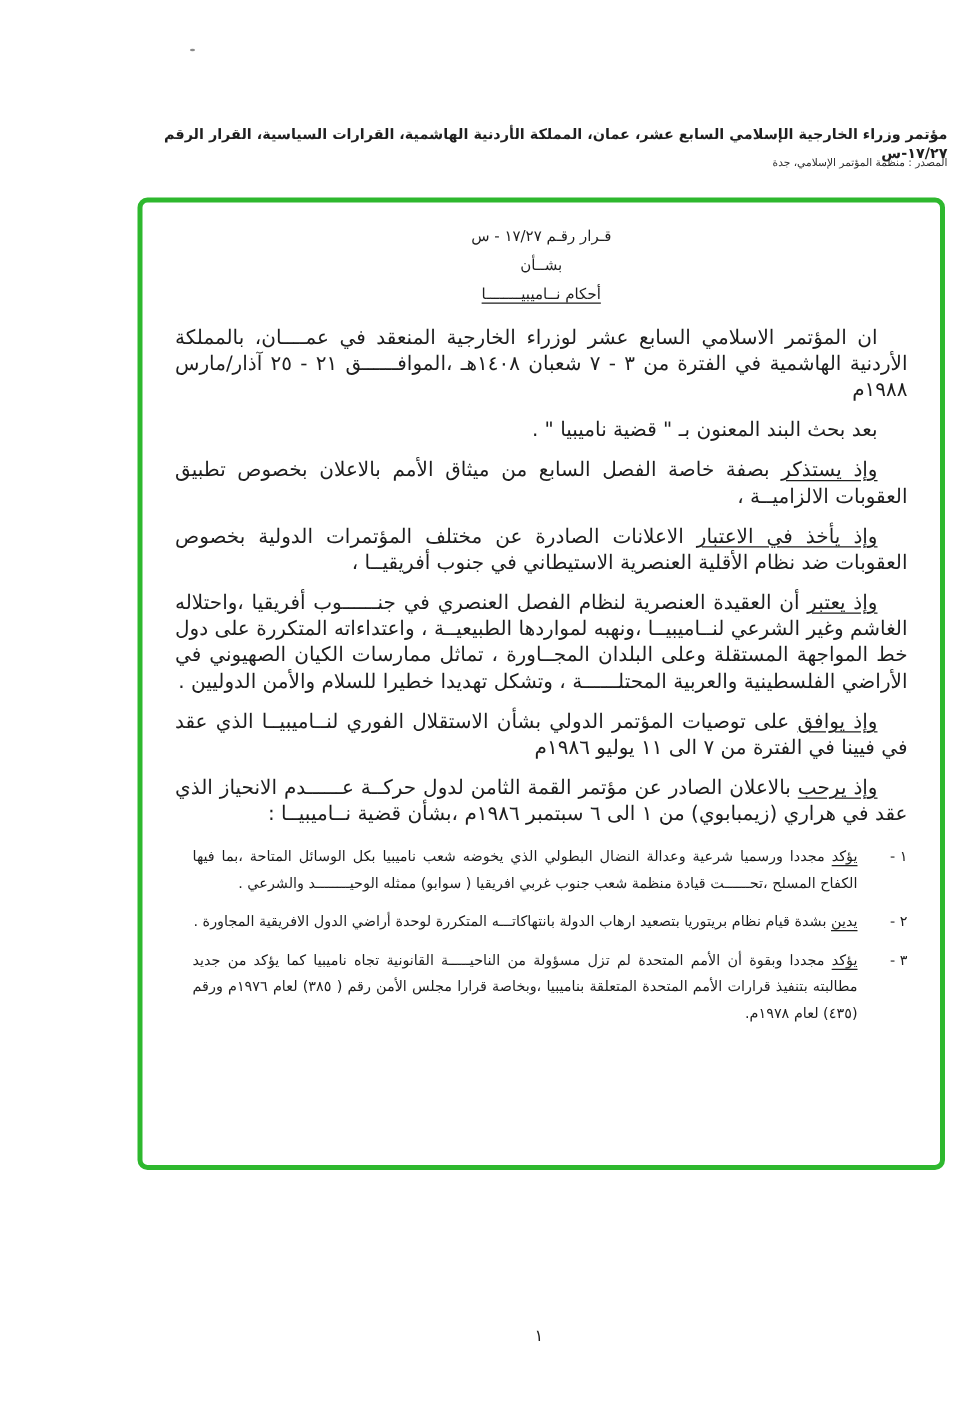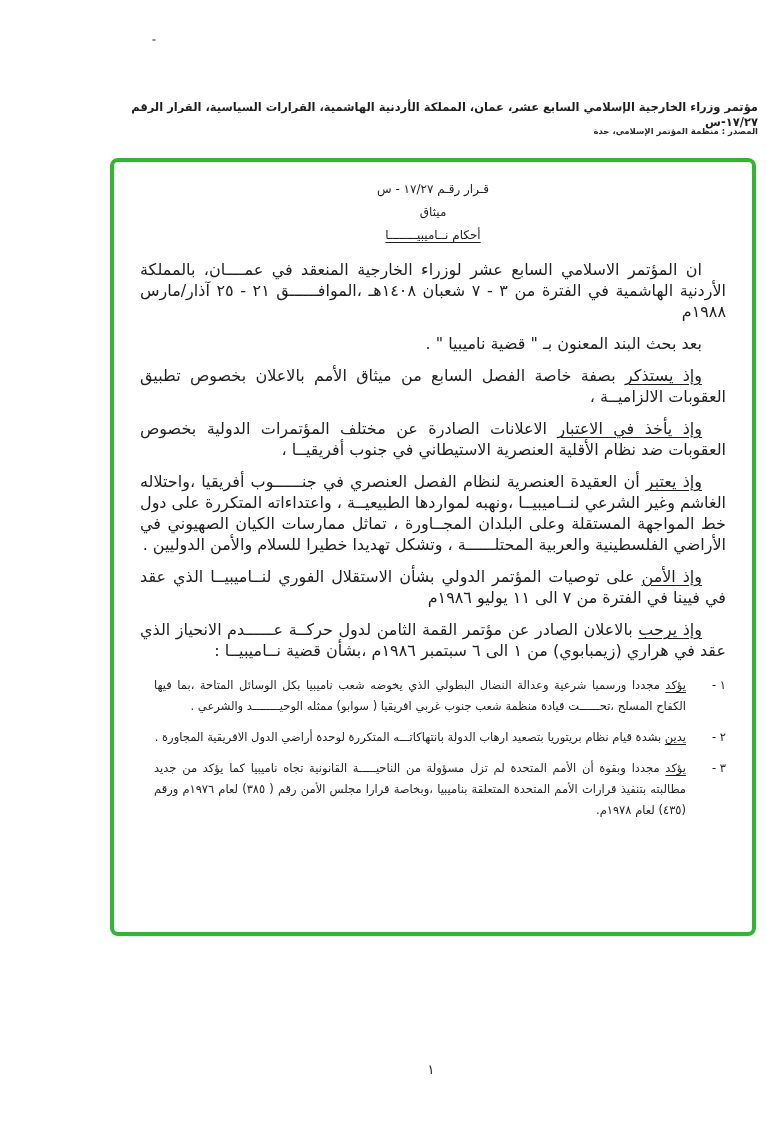--- a/index.html
+++ b/index.html
@@ -17,21 +17,21 @@
 
   .header-line {
     position: absolute; top: 100px; right: 56px; left: 52px;
     direction: rtl; text-align: right;
     font-weight: bold; font-size: 11.5px; line-height: 15px;
     letter-spacing: 0.2px;
   }
   .source-line {
     position: absolute; top: 126px; right: 56px;
     direction: rtl; text-align: left;
-    font-weight: bold; font-size: 8.5px; color: #2a2a2a;
+    font-weight: normal; font-size: 8.5px; color: #2a2a2a;
   }
 
   .doc-frame {
     position: absolute; top: 158px; left: 62px;
     width: 646px; height: 778px;
     border: 4px solid var(--accent);
     border-radius: 8px;
     padding: 16px 26px 0 26px;
     direction: rtl;
   }
@@ -70,36 +70,36 @@
 
   <div class="speck"></div>
 
   <div class="header-line">مؤتمر وزراء الخارجية الإسلامي السابع عشر، عمان، المملكة الأردنية الهاشمية، القرارات السياسية، القرار الرقم ١٧/٢٧-س</div>
   <div class="source-line">المصدر :  منظمة المؤتمر الإسلامي، جدة</div>
 
   <div class="doc-frame">
 
     <div class="title-block">
       <div class="title-line">قـرار رقـم ١٧/٢٧ - س</div>
-      <div class="title-line">ميثاق</div>
+      <div class="title-line">بشــأن</div>
       <div><span class="subject-line">أحكام نــاميبيــــــــا</span></div>
     </div>
 
     <p class="para"><span class="lead"></span><span>ان المؤتمر الاسلامي السابع عشر لوزراء الخارجية المنعقد في عمــــان، بالمملكة الأردنية الهاشمية في الفترة من ٣ - ٧ شعبان ١٤٠٨هـ ،الموافــــــق ٢١ - ٢٥ آذار/مارس ١٩٨٨م</span></p>
 
     <p class="para"><span class="lead"></span><span>بعد بحث البند المعنون بـ " قضية ناميبيا " .</span></p>
 
 
     <p class="para"><span class="lead">وإذ يستذكر</span><span> بصفة خاصة الفصل السابع من ميثاق الأمم بالاعلان بخصوص تطبيق العقوبات الالزاميــة ،</span></p>
 
     <p class="para"><span class="lead">وإذ يأخذ في الاعتبار</span><span> الاعلانات الصادرة عن مختلف المؤتمرات الدولية بخصوص العقوبات ضد نظام الأقلية العنصرية الاستيطاني في جنوب أفريقيــا ،</span></p>
 
     <p class="para"><span class="lead">وإذ يعتبر</span><span> أن العقيدة العنصرية لنظام الفصل العنصري في جنــــــوب أفريقيا ،واحتلاله الغاشم وغير الشرعي لنــاميبيــا ،ونهبه لمواردها الطبيعيــة ، واعتداءاته المتكررة على دول خط المواجهة المستقلة وعلى البلدان المجــاورة ، تماثل ممارسات الكيان الصهيوني في الأراضي الفلسطينية والعربية المحتلــــــة ، وتشكل تهديدا خطيرا للسلام والأمن الدوليين .</span></p>
 
-    <p class="para"><span class="lead">وإذ الأمن</span><span> على توصيات المؤتمر الدولي بشأن الاستقلال الفوري لنــاميبيــا الذي عقد في فيينا في الفترة من ٧ الى ١١ يوليو ١٩٨٦م</span></p>
+    <p class="para"><span class="lead">وإذ يوافق</span><span> على توصيات المؤتمر الدولي بشأن الاستقلال الفوري لنــاميبيــا الذي عقد في فيينا في الفترة من ٧ الى ١١ يوليو ١٩٨٦م</span></p>
 
     <p class="para"><span class="lead">وإذ يرحب</span><span> بالاعلان الصادر عن مؤتمر القمة الثامن لدول حركــة عــــــدم الانحياز الذي عقد في هراري (زيمبابوي) من ١ الى ٦ سبتمبر ١٩٨٦م ،بشأن قضية نــاميبيــا :</span></p>
 
     <div class="items">
 
       <div class="item">
         <span class="num">١ -</span>
         <span class="itext"><span class="lead">يؤكد</span><span> مجددا ورسميا شرعية وعدالة النضال البطولي الذي يخوضه شعب ناميبيا بكل الوسائل المتاحة ،بما فيها الكفاح المسلح ،تحــــــت قيادة منظمة شعب جنوب غربي افريقيا ( سوابو) ممثله الوحيــــــــد والشرعي .</span></span>
       </div>
 

